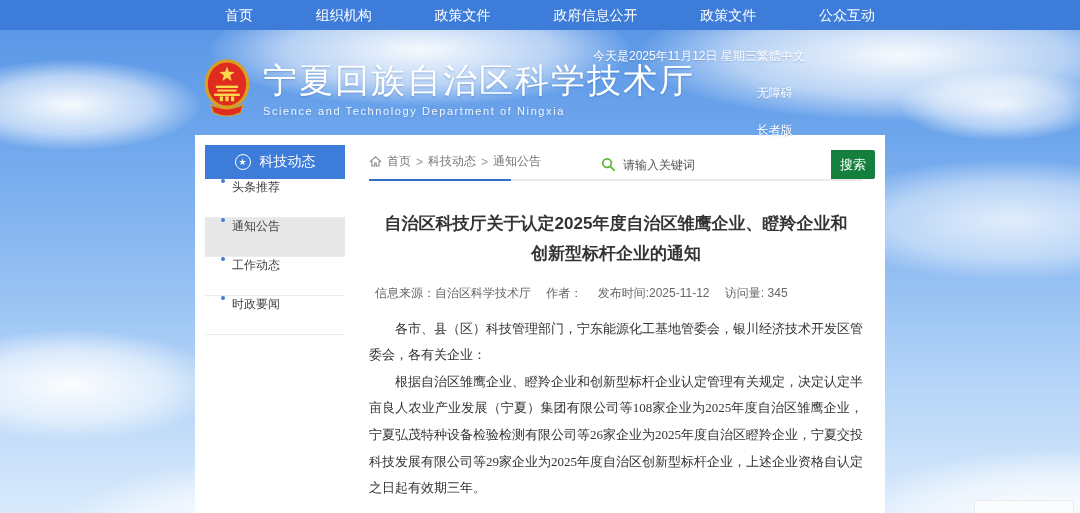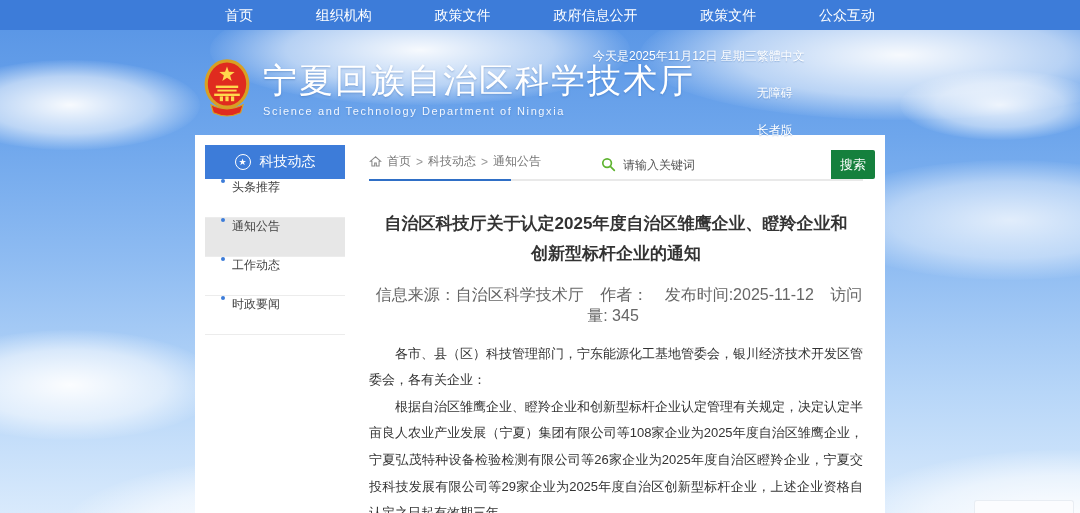--- a/index.html
+++ b/index.html
@@ -53,23 +53,23 @@
   .side-item.active { background:#e7e7e7; }
 
   
   .content { flex:1; padding:8px 22px 0 24px; position:relative; }
   .crumbs { display:flex; align-items:center; gap:5px; font-size:12px; color:#777; }
   .crumbs .sep { color:#999; }
   .crumbs span[data-interactable="true"] { cursor:pointer; }
   .crumb-rule { margin-top:9px; height:2px; background:#e9e9e9; position:relative; }
   .crumb-rule .blue-seg { position:absolute; left:0; top:0; width:142px; height:2px; background:#2f6fc6; }
   .art-title { margin:28px auto 0; max-width:470px; text-align:center; font-size:17px; font-weight:bold; color:#333; line-height:1.75; }
-  .meta { margin-top:16px; text-align:center; font-size:16px; color:#666; }
+  .meta { margin-top:16px; text-align:left; font-size:12px; color:#666; }
   .meta span { margin:0 6px; }
-  .body-text { margin-top:14px; font-size:13px; color:#333; line-height:2.05; }
+  .body-text { margin-top:14px; font-size:13px; color:#333; line-height:2.05;font-family:Liberation Serif, serif; }
   .body-text p { text-indent:2em; text-align:justify; }
 
   .float-widget { position:absolute; right:6px; bottom:0; width:100px; height:13px; background:#fbfcfe; border:1px solid #e8edf3; border-bottom:none; border-radius:3px 3px 0 0; z-index:6; }
 </style>
 </head>
 <body>
 
 <div class="page" data-interactable="false">
 
   <nav class="topnav" data-interactable="false">

